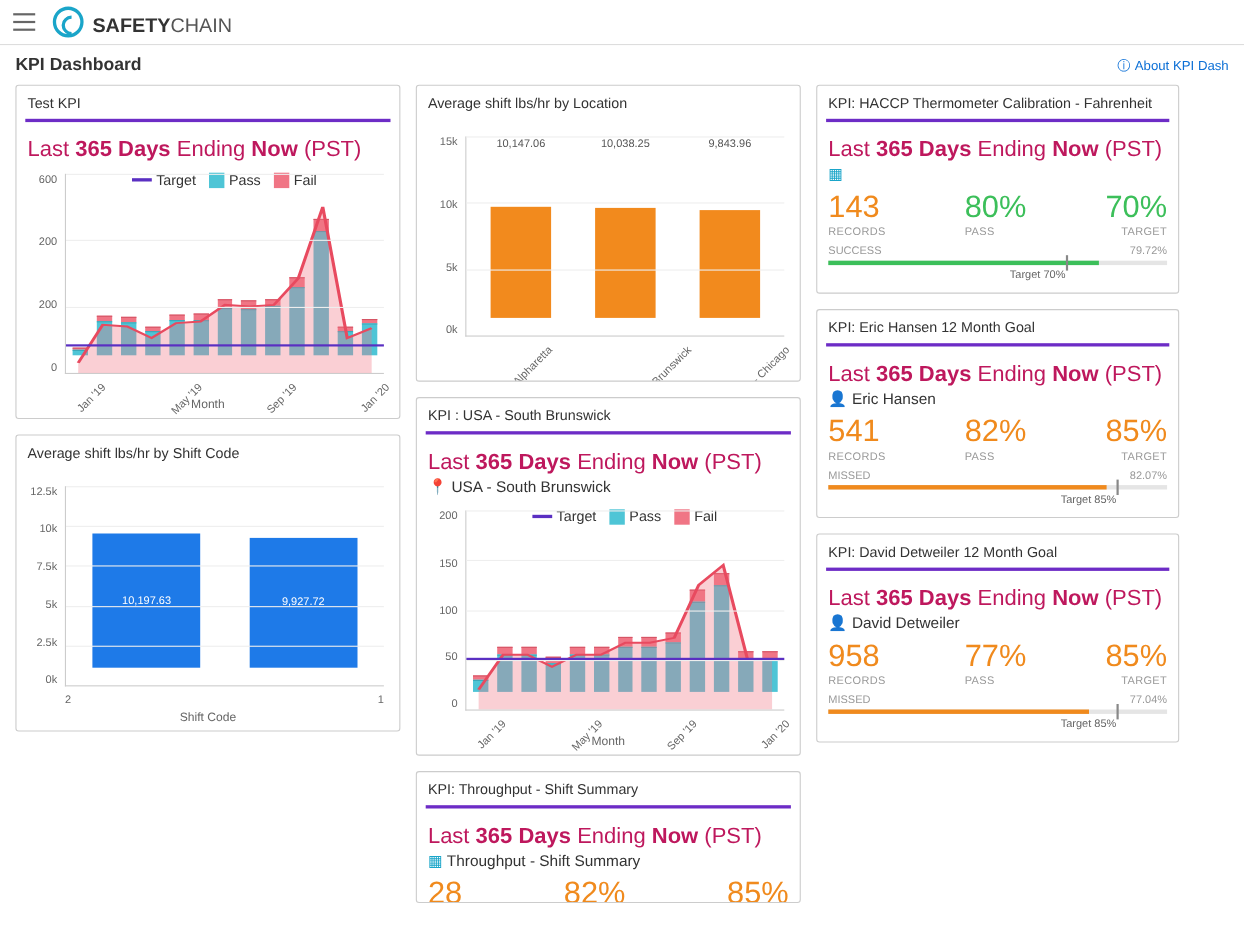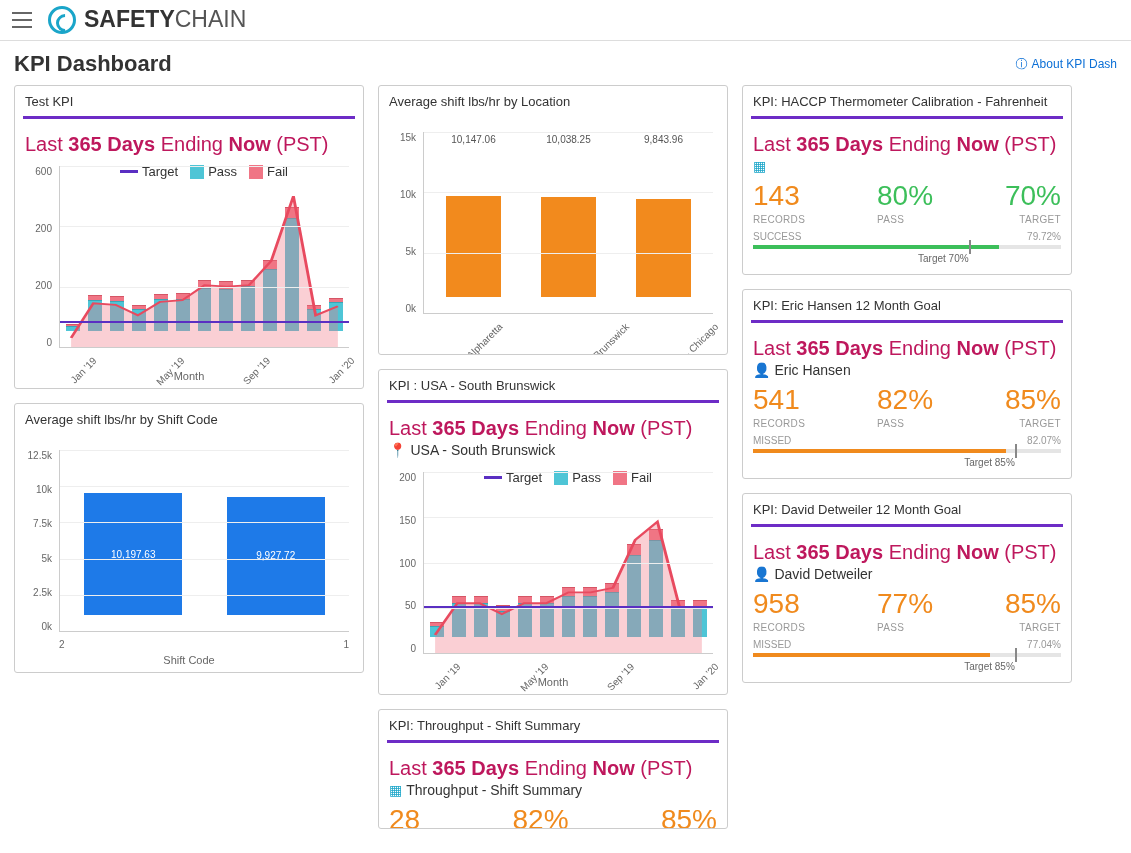--- a/index.html
+++ b/index.html
@@ -1,28 +1,28 @@
 <!DOCTYPE html>
 <html><head>
 <meta charset="utf-8">
 <style>
 * { box-sizing: border-box; margin: 0; padding: 0; }
 body { font-family: Arial, Helvetica, sans-serif; background: #fff; color: #333; font-size: 13px; }
 .topbar { display: flex; align-items: center; padding: 6px 12px; border-bottom: 1px solid #ddd; }
 .hamburger { width: 20px; height: 16px; display: flex; flex-direction: column; justify-content: space-between; cursor: pointer; margin-right: 16px; }
 .hamburger span { display: block; height: 2px; background: #666; }
-.logo { display: flex; align-items: flex-start; font-weight: bold; font-size: 23px; }
+.logo { display: flex; align-items: flex-end; font-weight: bold; font-size: 18px; }
 .logo-icon { width: 28px; height: 28px; border: 3px solid #1aa5c9; border-radius: 50%; margin-right: 8px; position: relative; }
 .logo-icon::after { content: ""; position: absolute; top: 5px; left: 5px; width: 12px; height: 12px; border: 3px solid #1aa5c9; border-radius: 50%; border-right-color: transparent; border-top-color: transparent; transform: rotate(45deg); }
 .logo-text-bold { font-weight: 700; }
 .logo-text-light { font-weight: 300; color: #555; }
 
 .page { padding: 10px 14px; }
 .page-header { display: flex; justify-content: space-between; align-items: center; margin-bottom: 8px; }
-.page-title { font-size: 22px; font-weight: bold; }
+.page-title { font-size: 16px; font-weight: bold; }
 .about-link { color: #0b6fd6; font-size: 12px; text-decoration: none; display: flex; align-items: center; gap: 4px; }
 
 .grid { display: grid; grid-template-columns: 350px 350px 330px; gap: 14px; align-items: start; }
 .col { display: flex; flex-direction: column; gap: 14px; }
 
 .card { border: 1px solid #ccc; border-radius: 3px; background: #fff; overflow: hidden; }
 .card-title { padding: 8px 10px 6px; font-size: 13px; color: #333; border-bottom: 1px solid transparent; }
 .card-accent { height: 3px; background: #6d2cc6; margin: 0 8px 6px; }
 .card-body { padding: 8px 10px 10px; }
 

